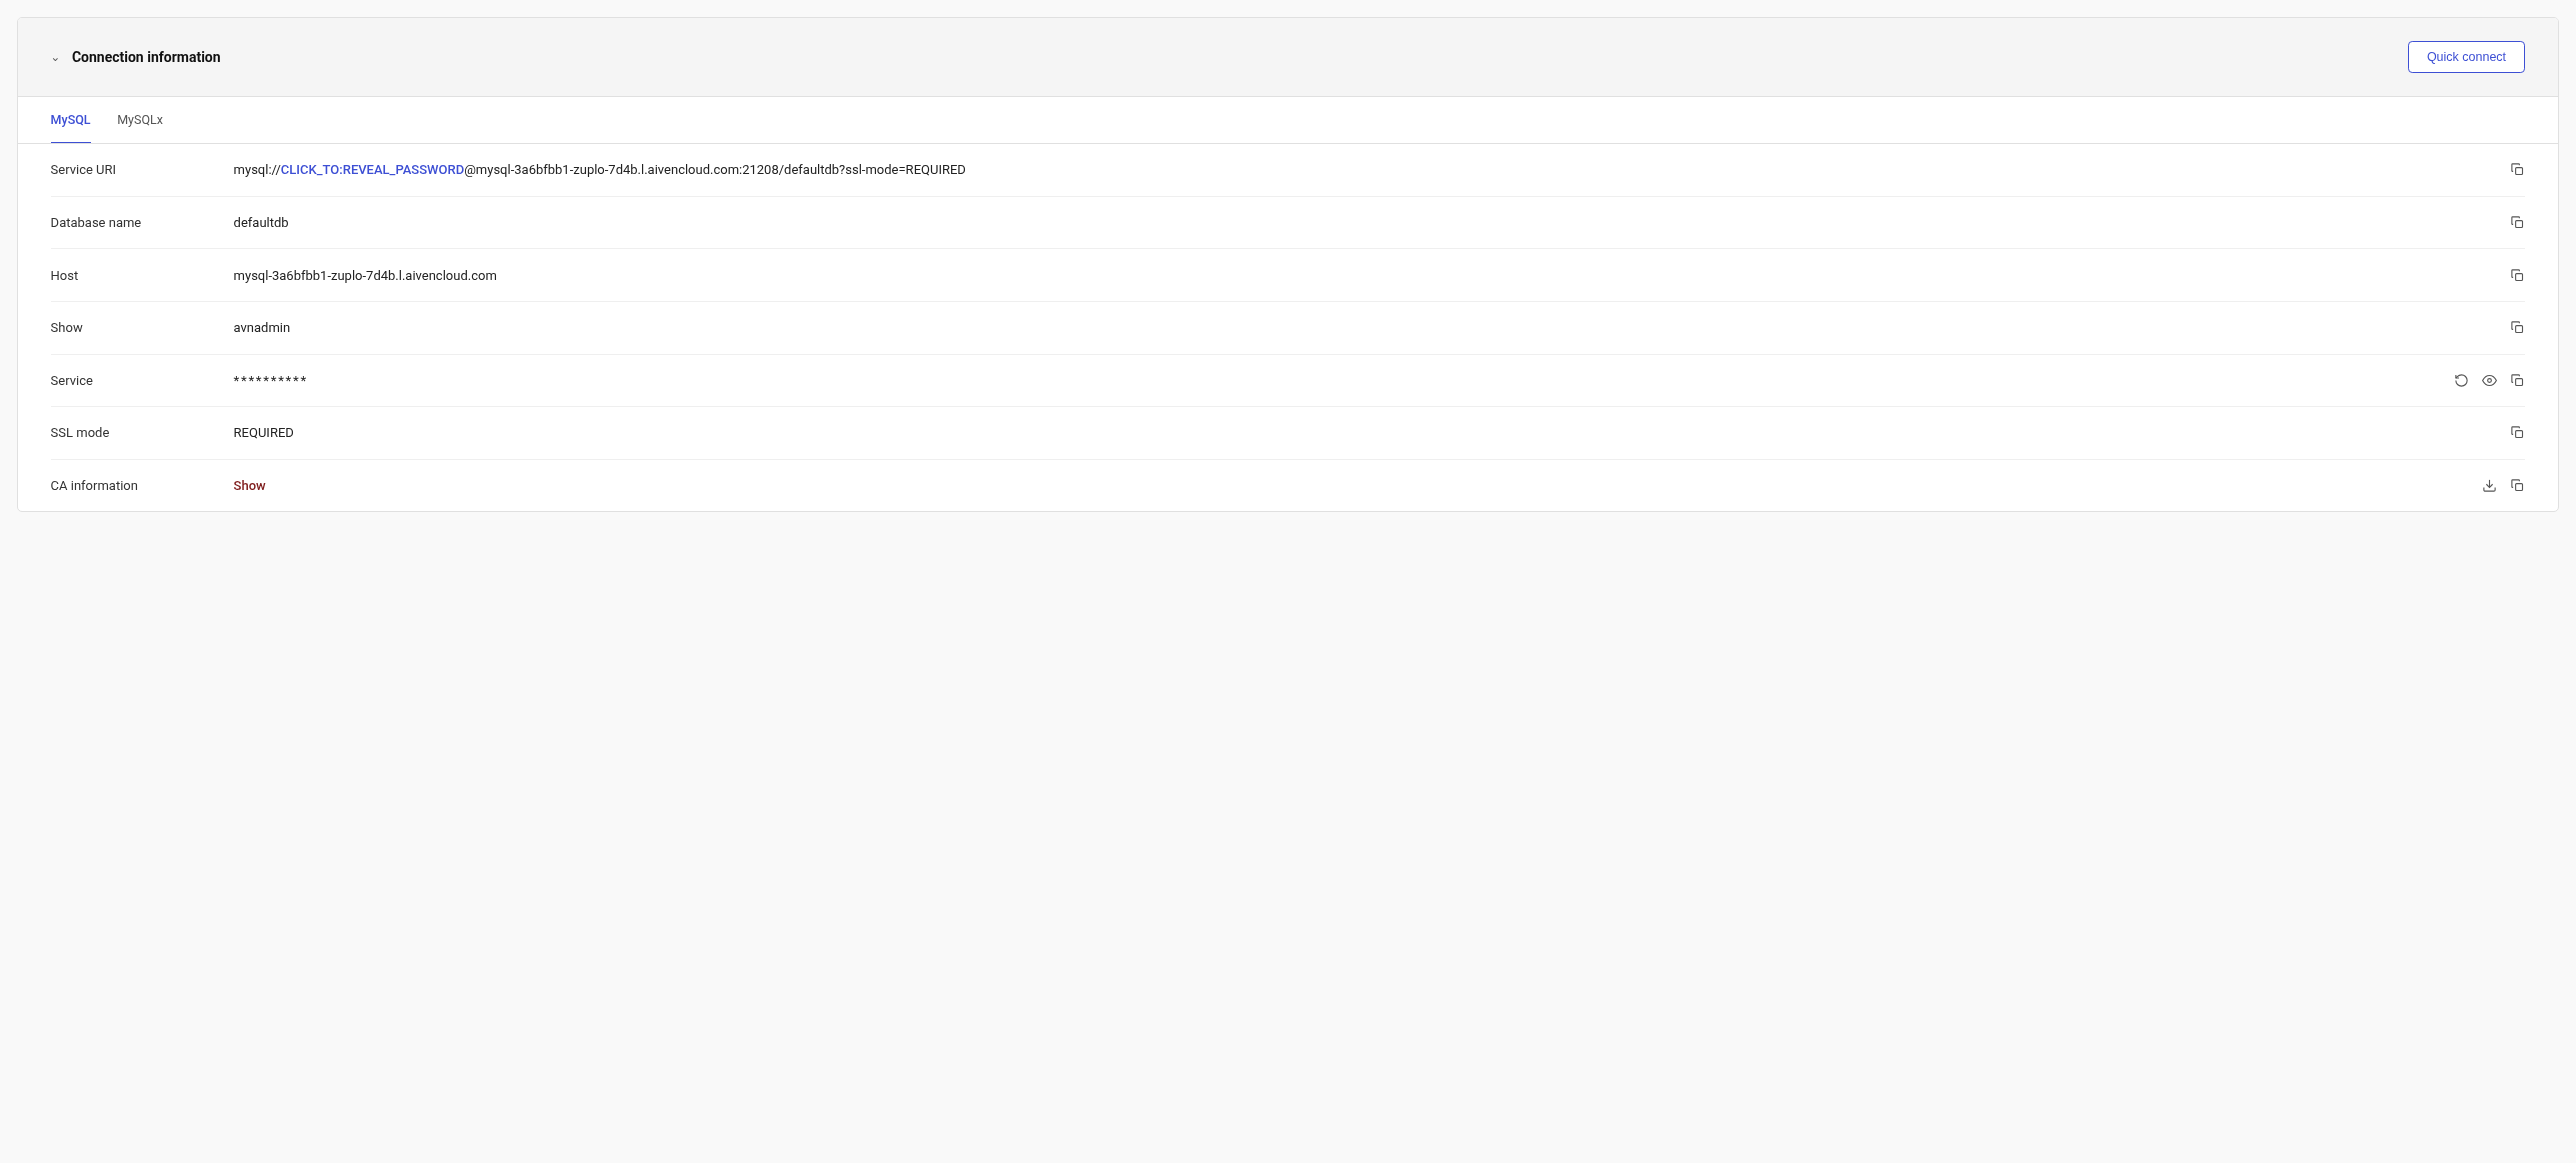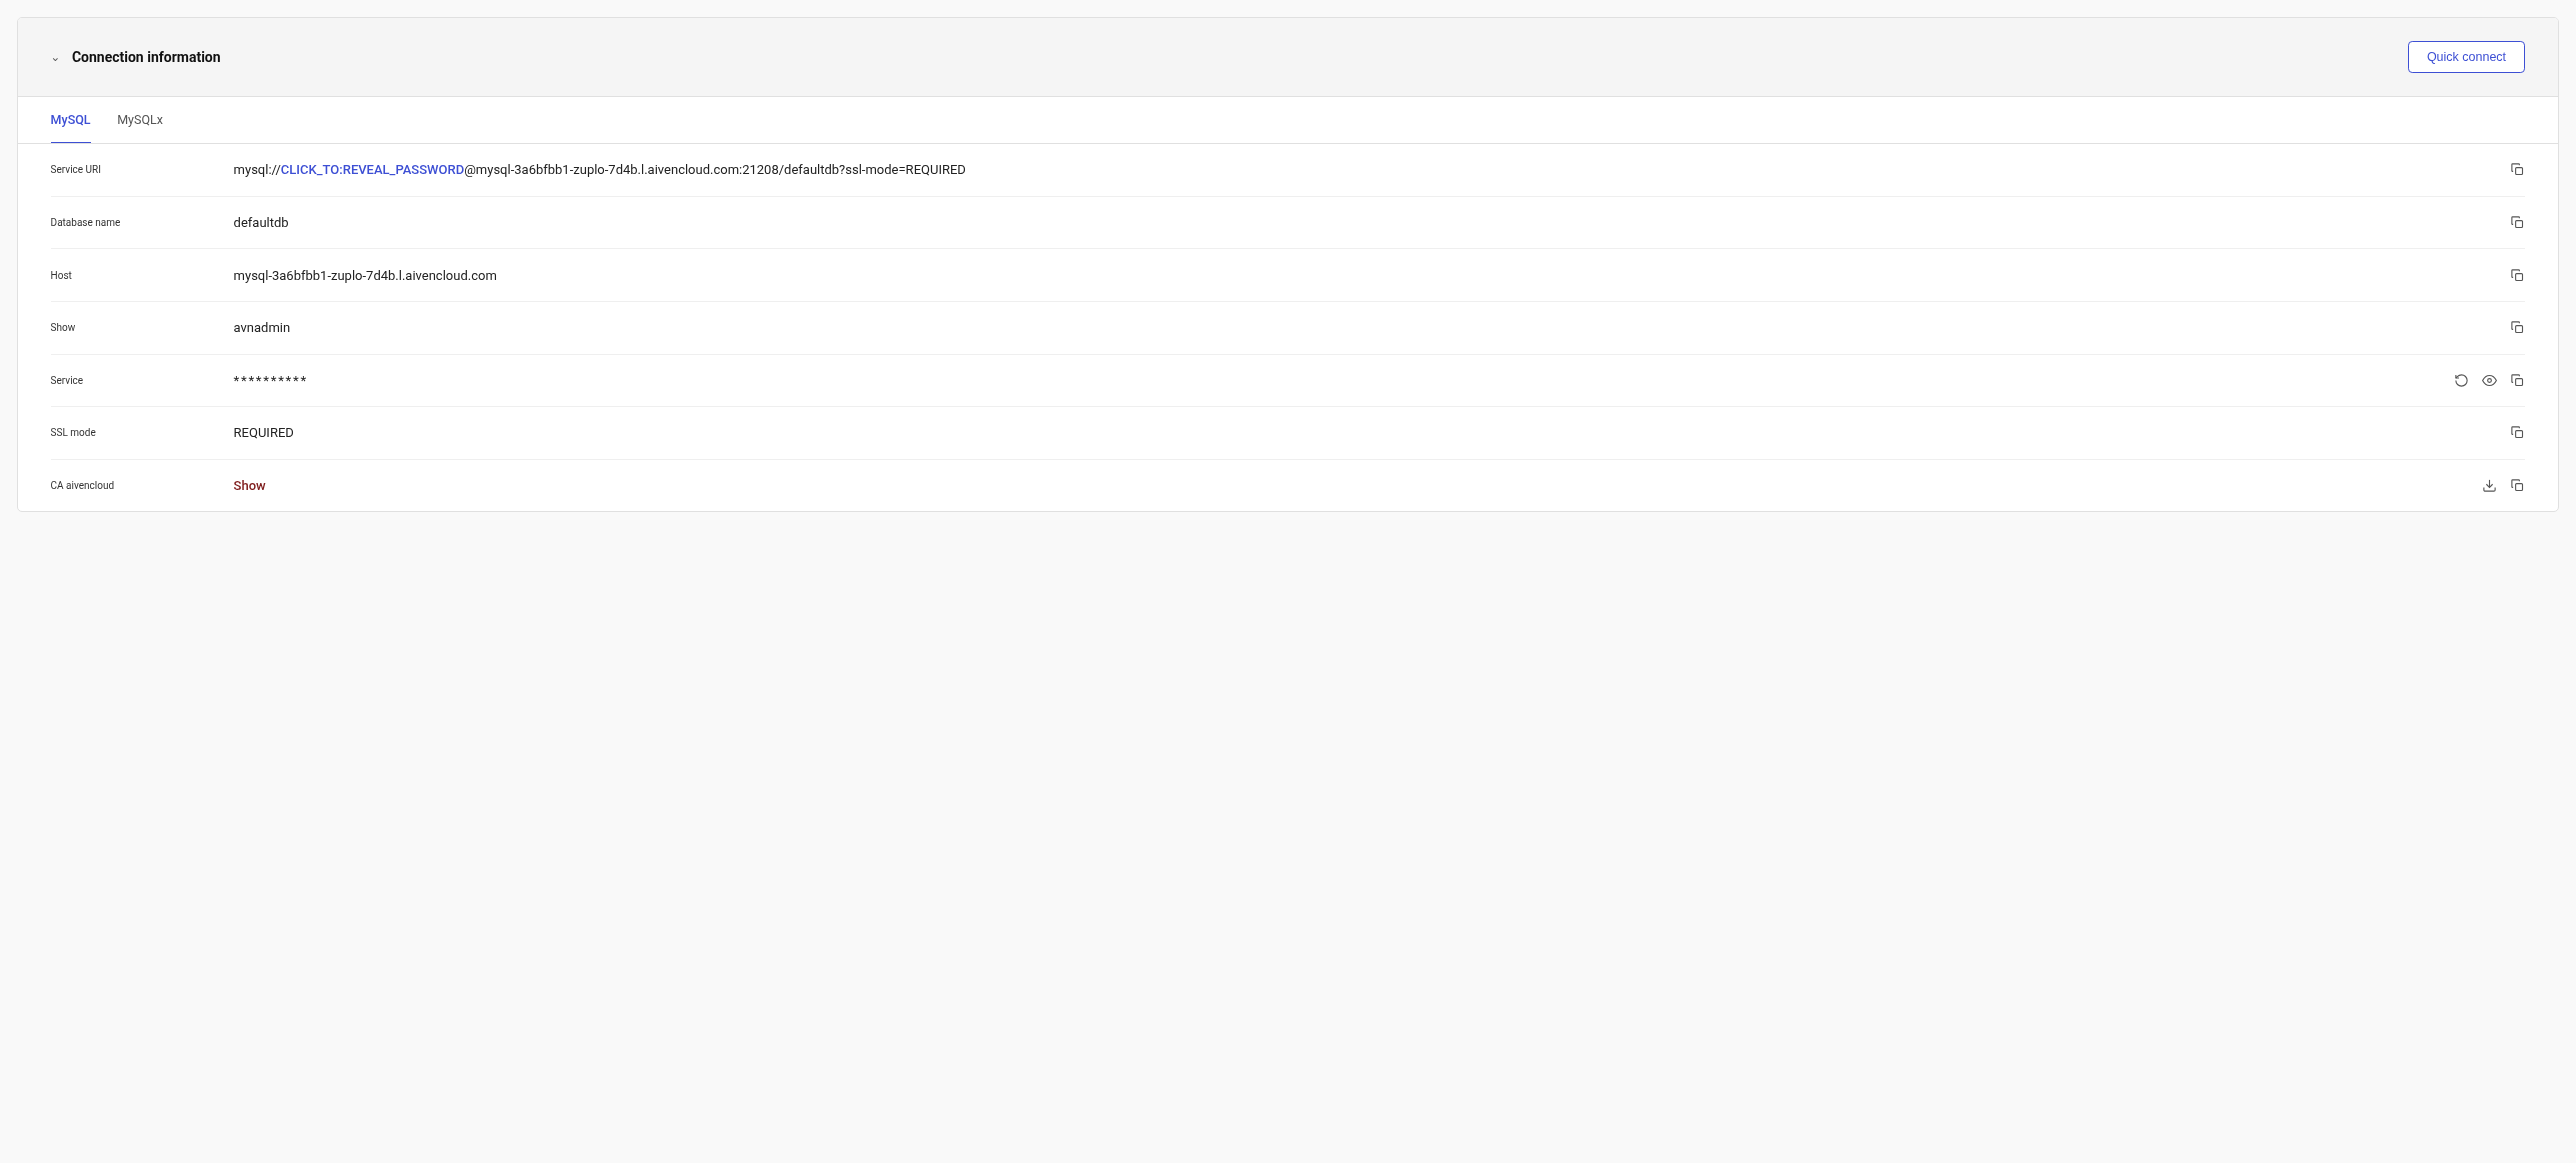--- a/index.html
+++ b/index.html
@@ -96,21 +96,21 @@
     }
 
     .info-row:last-child {
       border-bottom: none;
     }
 
     .info-label {
       width: 183px;
       flex-shrink: 0;
       color: #333;
-      font-size: 10px;
+      font-size: 13px;
     }
 
     .info-value {
       flex: 1;
       color: #222;
       font-size: 13px;
     }
 
     .info-value .click-reveal {
       color: #3d4fd4;
@@ -255,21 +255,21 @@
       <span class="info-value">REQUIRED</span>
       <div class="info-actions">
         <svg class="copy-icon-svg" viewBox="0 0 24 24" xmlns="http://www.w3.org/2000/svg">
           <rect x="9" y="9" width="11" height="11" rx="1.5" ry="1.5"></rect>
           <path d="M5 15H4a1 1 0 01-1-1V4a1 1 0 011-1h10a1 1 0 011 1v1"></path>
         </svg>
       </div>
     </div>
 
     <div class="info-row">
-      <span class="info-label">CA aivencloud</span>
+      <span class="info-label">CA information</span>
       <span class="info-value">
         <a class="show-link">Show</a>
       </span>
       <div class="info-actions">
 
         <span class="action-icon" title="Download certificate">
           <svg width="15" height="15" viewBox="0 0 24 24" fill="none" stroke="#555" stroke-width="1.8" xmlns="http://www.w3.org/2000/svg">
             <path d="M21 15v4a2 2 0 01-2 2H5a2 2 0 01-2-2v-4"></path>
             <polyline points="7 10 12 15 17 10"></polyline>
             <line x1="12" y1="15" x2="12" y2="3"></line>

